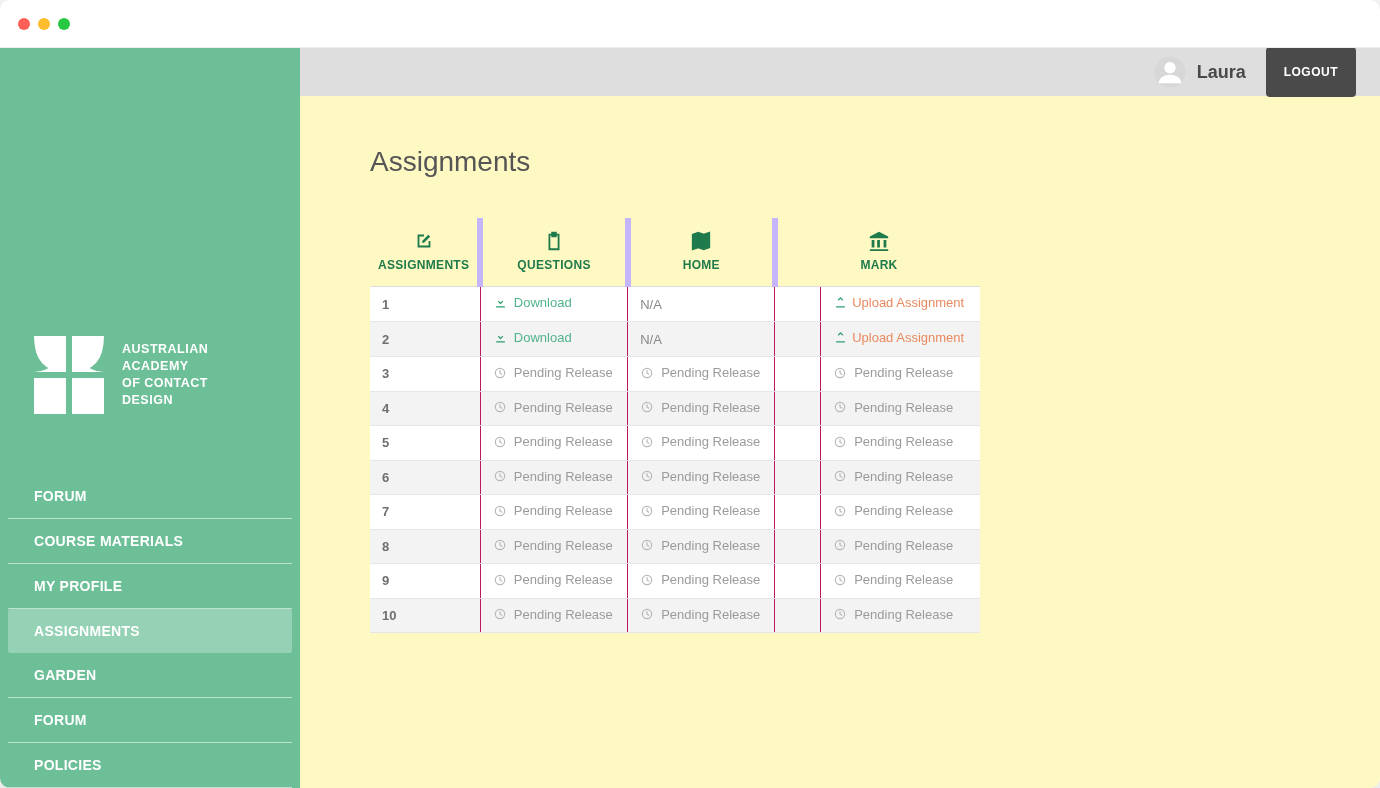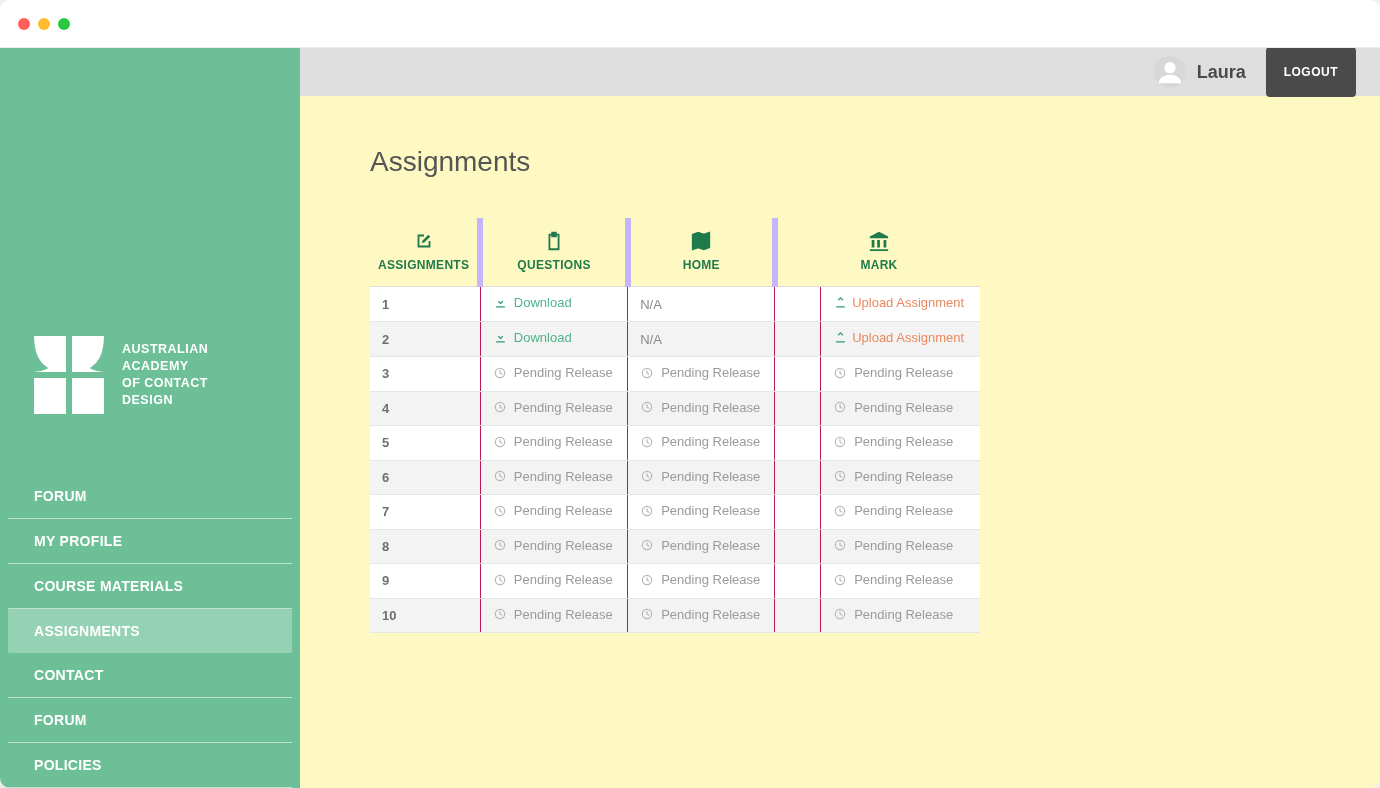--- a/index.html
+++ b/index.html
@@ -125,24 +125,24 @@
         </svg>
         <div class="brand-text">
           <div>AUSTRALIAN</div>
           <div>ACADEMY</div>
           <div>OF CONTACT</div>
           <div>DESIGN</div>
         </div>
       </div>
       <ul class="nav" id="nav">
           <li>FORUM</li>
+          <li>COURSE MATERIALS</li>
           <li>MY PROFILE</li>
-          <li>COURSE MATERIALS</li>
           <li class="active">ASSIGNMENTS</li>
-          <li>CONTACT</li>
+          <li>GARDEN</li>
           <li>FORUM</li>
           <li>POLICIES</li>
         </ul>
     </aside>
 
     <section class="main">
       <div class="topbar">
         <div class="topbar-user">
           <svg class="avatar-icon" viewBox="0 0 24 24">
             <circle cx="12" cy="12" r="11" fill="#d7d7d7"></circle>

